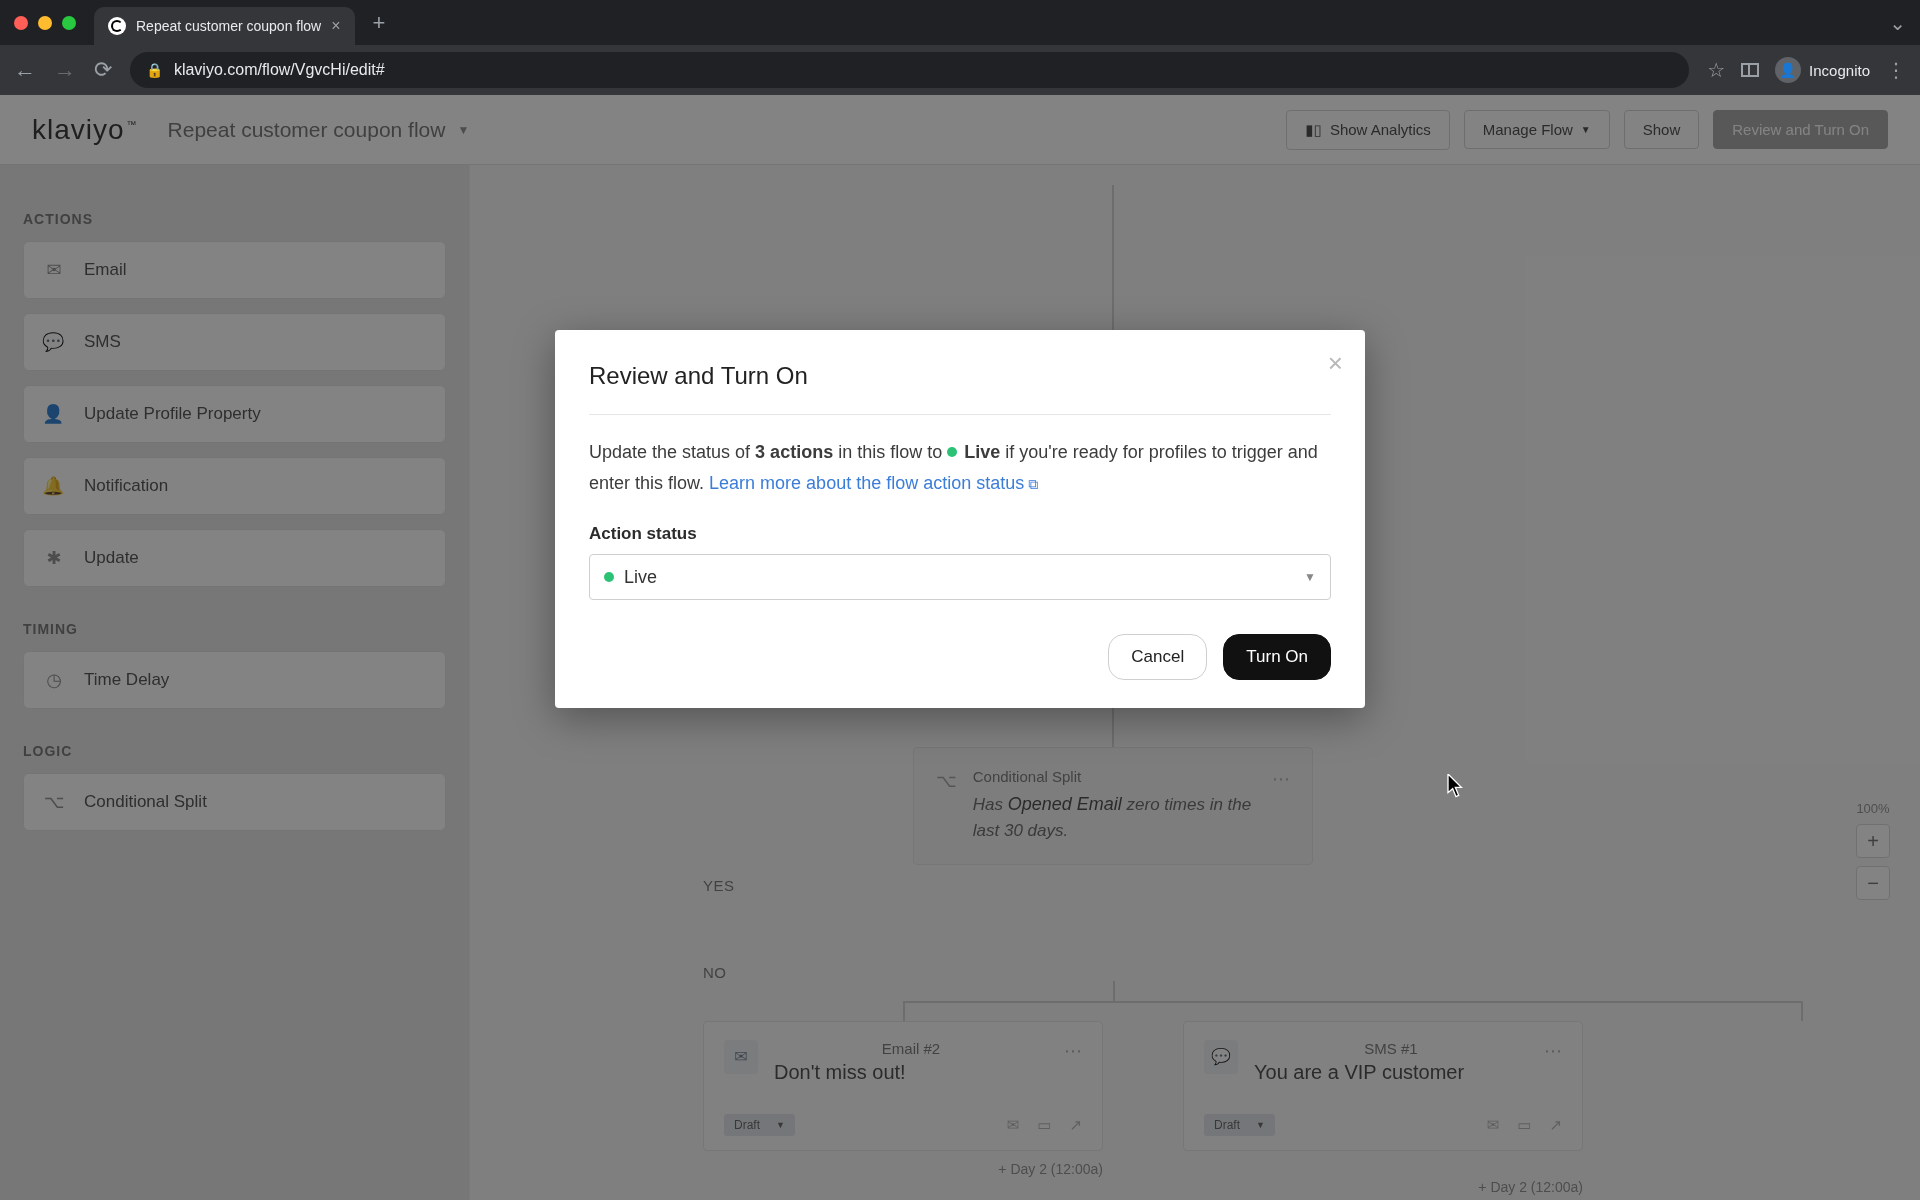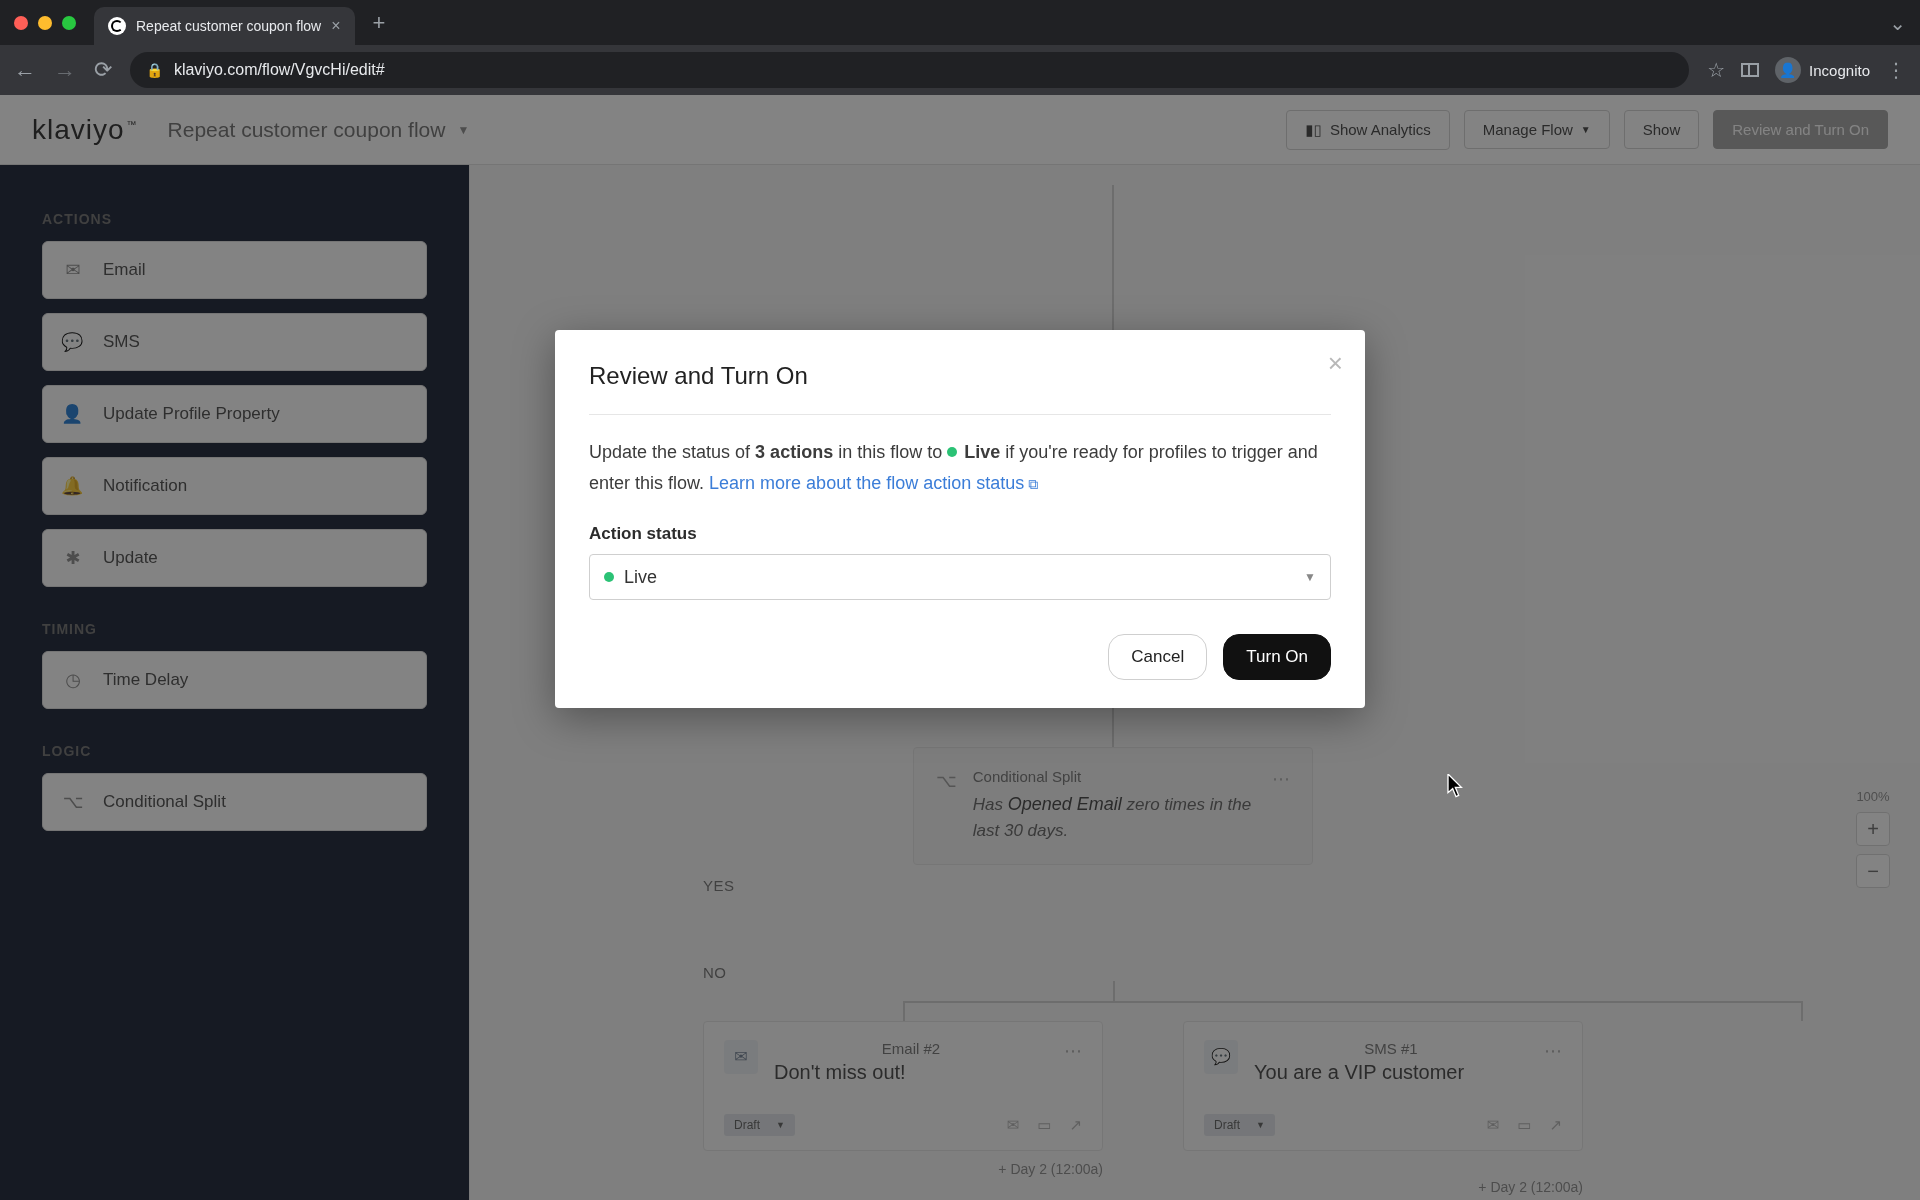--- a/index.html
+++ b/index.html
@@ -35,21 +35,21 @@
   .logo .tm { font-size:10px; vertical-align: super; margin-left:2px; }
   .flow-title { color:#6b6b6b; font-size:21px; display:flex; align-items:center; gap:12px; }
   .flow-title .caret { font-size:12px; color:#888; }
   .header-spacer { flex:1; }
   .hdr-btn { border:1px solid #d0d0d0; background:#fff; color:#3a3a3a; border-radius:4px; padding:10px 18px; font-size:15px; display:flex; align-items:center; gap:8px; cursor:pointer; }
   .hdr-btn.primary { background:#a0a0a0; color:#fff; border-color:#a0a0a0; }
   .hdr-buttons { display:flex; gap:14px; align-items:center; }
 
   
   .app-body { display:flex; height:calc(100% - 70px); }
-  .sidebar { width:470px; background:#0f172a; border-right:1px solid #ececec; padding:28px 42px; }
+  .sidebar { width:470px; background:#e5e5e5; border-right:1px solid #ececec; padding:28px 23px; }
   .side-section-title { font-size:14px; letter-spacing:1px; color:#6b6b6b; font-weight:600; margin:18px 0 14px; }
   .side-item { display:flex; align-items:center; gap:18px; background:#fff; border:1px solid #e1e1e1; border-radius:6px; padding:16px 18px; margin-bottom:14px; color:#444; font-size:17px; cursor:grab; }
   .side-ico { width:24px; height:24px; display:flex; align-items:center; justify-content:center; color:#888; font-size:18px; }
 
   
   .canvas { flex:1; position:relative; overflow:hidden; }
   .flow { position:absolute; left:50%; transform:translateX(-60%); top:20px; width:820px; }
   .connector { width:2px; background:#cfcfcf; margin:0 auto; }
 
   .node { background:#fff; border:1px solid #e4e4e4; border-radius:4px; box-shadow:0 1px 2px rgba(0,0,0,0.04); position:relative; }
@@ -83,21 +83,21 @@
   .action-card .footer { display:flex; align-items:center; justify-content:space-between; margin-top:30px; }
   .badge { background:#dfe3e8; color:#5a5a5a; font-size:12px; padding:4px 10px; border-radius:3px; display:inline-flex; align-items:center; gap:16px; }
   .mini-metrics { display:flex; gap:18px; color:#b0b0b0; font-size:15px; }
   .day-meta { text-align:right; color:#888; font-size:14px; margin-top:10px; margin-right:4px; }
 
   .card-shift { position:relative; left:0; }
   .right-card-pos { position:absolute; left:480px; top:0; }
   .cards-wrap { position:relative; height:200px; }
 
   
-  .zoom { position:absolute; right:30px; bottom:312px; display:flex; flex-direction:column; align-items:center; gap:8px; }
+  .zoom { position:absolute; right:30px; bottom:300px; display:flex; flex-direction:column; align-items:center; gap:8px; }
   .zoom-label { font-size:13px; color:#8a8a8a; }
   .zoom-btn { width:34px; height:34px; border:1px solid #d6d6d6; background:#fff; border-radius:4px; display:flex; align-items:center; justify-content:center; font-size:20px; color:#666; cursor:pointer; }
 
   
   .scrim { position:absolute; inset:0; background:rgba(30,30,30,0.55); }
 
   
   .modal { position:absolute; left:50%; top:235px; transform:translateX(-50%); width:810px; background:#fff; border-radius:4px; box-shadow:0 10px 40px rgba(0,0,0,0.35); padding:32px 34px 28px; }
   .modal h2 { font-size:24px; font-weight:500; color:#222; }
   .modal .close { position:absolute; top:18px; right:22px; font-size:26px; color:#b8b8b8; cursor:pointer; }

